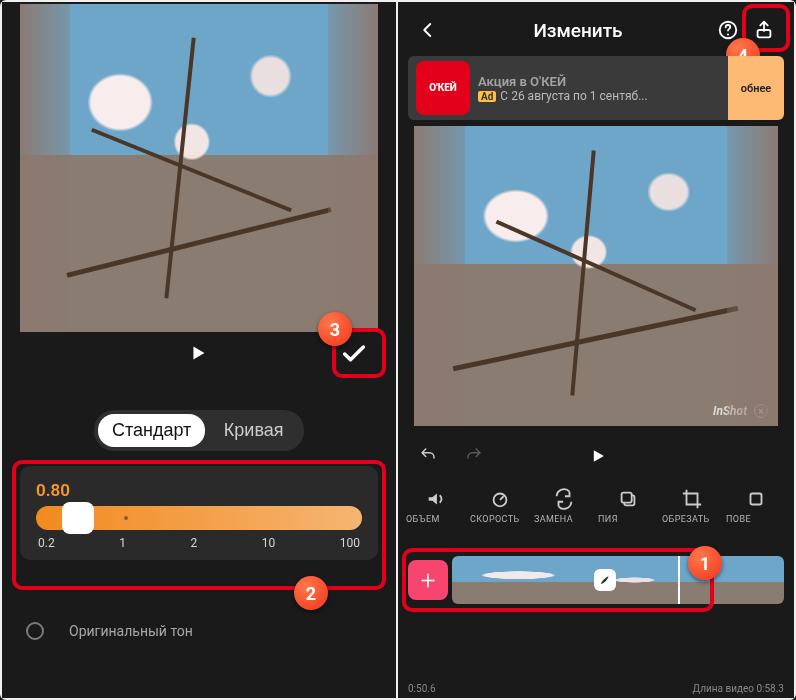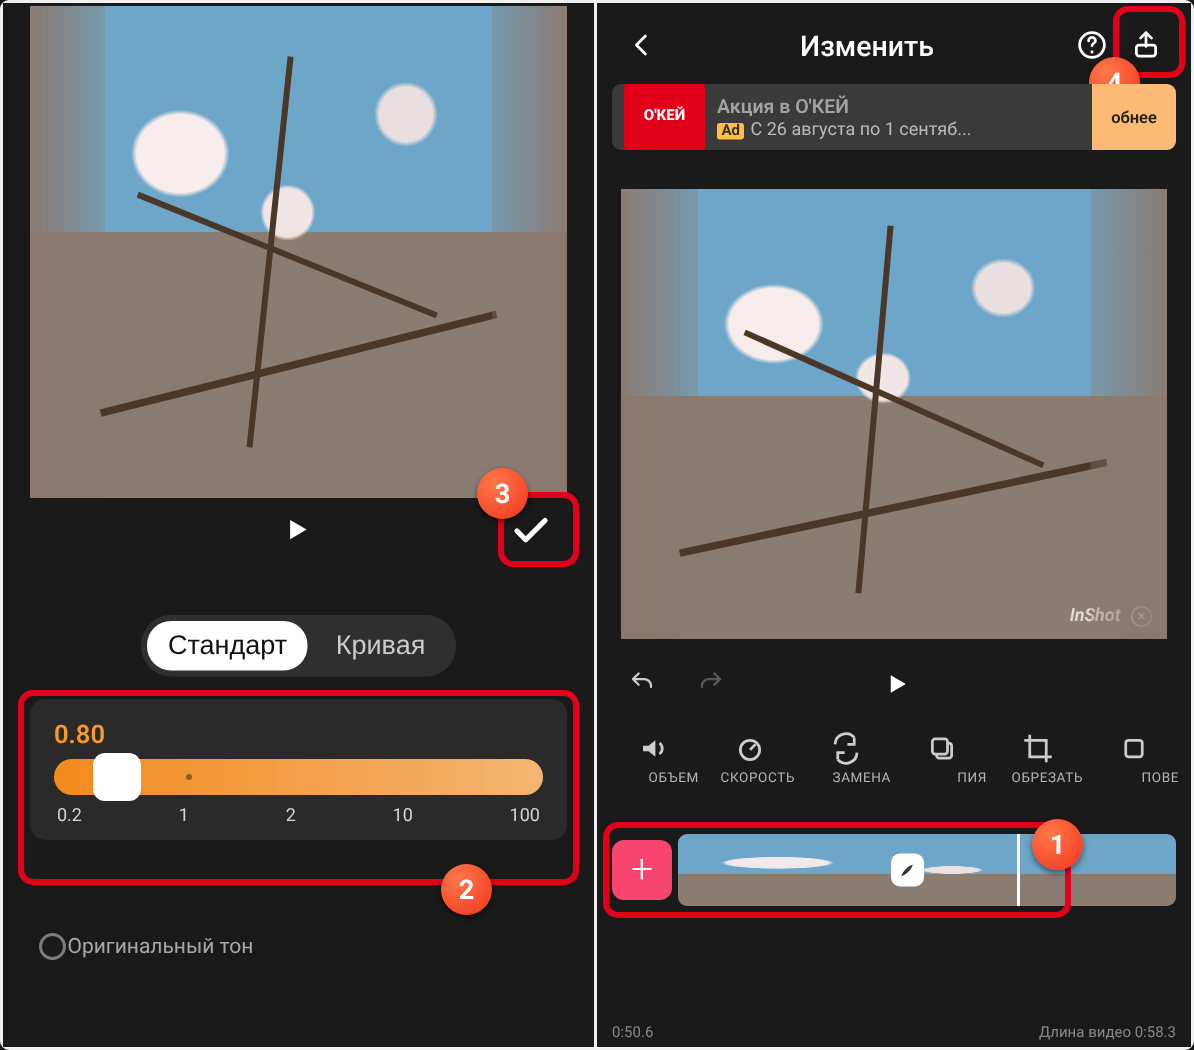--- a/index.html
+++ b/index.html
@@ -93,44 +93,44 @@
     background:linear-gradient(90deg,#f28a1e,#f5b572);
     margin-bottom:6px;
   }
   .thumb {
     position:absolute; top:-4px; width:32px; height:32px;
     background:#fff; border-radius:8px; left:8%;
   }
   .dot { position:absolute; top:50%; width:4px; height:4px; margin-top:-2px;
          background:rgba(0,0,0,.4); border-radius:50%; }
   .ticks { display:flex; justify-content:space-between; font-size:12px; color:#d6d6d6; padding:0 2px;}
-  .tone-row { position:absolute; left:24px; display:flex; align-items:center; gap:1px; color:#a8a8a8; font-size:14px; }
+  .tone-row { position:absolute; left:24px; display:flex; align-items:center; gap:25px; color:#a8a8a8; font-size:14px; }
   .radio { width:18px; height:18px; border:2px solid #7b7b7b; border-radius:50%; }
   
   .topbar {
     position:absolute; left:0; right:0; top:6px; height:44px;
     display:flex; align-items:center; padding:0 12px;
   }
   .topbar .title { flex:1; text-align:center; font-size:19px; font-weight:500;}
   .topbar .iconbtn { width:36px; display:flex; justify-content:center; cursor:pointer; }
-  .ad { position:absolute; left:10px; right:10px; top:54px; height:44px;
+  .ad { position:absolute; left:10px; right:10px; top:54px; height:64px;
         display:flex; align-items:center; background:#3a3a3a; border-radius:6px; overflow:hidden; }
   .ad .logo { width:54px; height:54px; border-radius:8px; background:#e3001b;
               margin:0 8px; display:flex; align-items:center; justify-content:center;
               font-size:10px; font-weight:800; color:#fff; text-align:center; line-height:1;}
   .ad .txt { flex:1; font-size:13px;}
   .ad .txt .l1 { color:#a3a3a3; font-weight:600;}
   .ad .txt .l2 { color:#bbb; font-size:12px;}
   .ad .txt .adlabel { display:inline-block; background:#ffbf42; color:#333; font-size:10px; padding:0 3px; border-radius:2px; margin-right:4px; font-weight:700;}
   .ad .cta { width:56px; align-self:stretch; background:#fdba74; color:#222; font-size:11px; font-weight:600;
              display:flex; align-items:center; justify-content:center; text-align:center; padding:0 4px;}
   .watermark { position:absolute; font-size:12px; color:rgba(255,255,255,.75); font-style:italic; font-weight:600;}
   .undo-redo { position:absolute; display:flex; gap:26px; color:#bbb; }
   .toolbar { position:absolute; left:0; right:0; display:flex; gap:4px; padding:0 8px; }
-  .tool { flex:1; text-align:right; color:#b5b5b5; font-size:9px; letter-spacing:.4px;}
+  .tool { flex:1; text-align:left; color:#b5b5b5; font-size:9px; letter-spacing:.4px;}
   .tool svg { display:block; margin:0 auto 4px;}
   .timeline-zone { position:absolute; left:10px; right:10px; height:52px; display:flex; align-items:center; gap:4px;}
   .add-seg { width:40px; height:40px; background:#f84570; border-radius:8px; display:flex; align-items:center; justify-content:center; font-size:26px; font-weight:300; color:#fff; cursor:pointer;}
   .clip { flex:1; height:48px; border-radius:6px; position:relative; overflow:hidden;
           background:
             radial-gradient(ellipse at 20% 40%, rgba(255,240,238,.9) 0 9%, transparent 10%),
             radial-gradient(ellipse at 55% 50%, rgba(255,236,232,.85) 0 7%, transparent 8%),
             linear-gradient(180deg,#6da6c8 0 55%,#8a7c71 55% 100%);
   }
   .clip .speed-feather { position:absolute; left:46%; top:50%; transform:translate(-50%,-50%);

